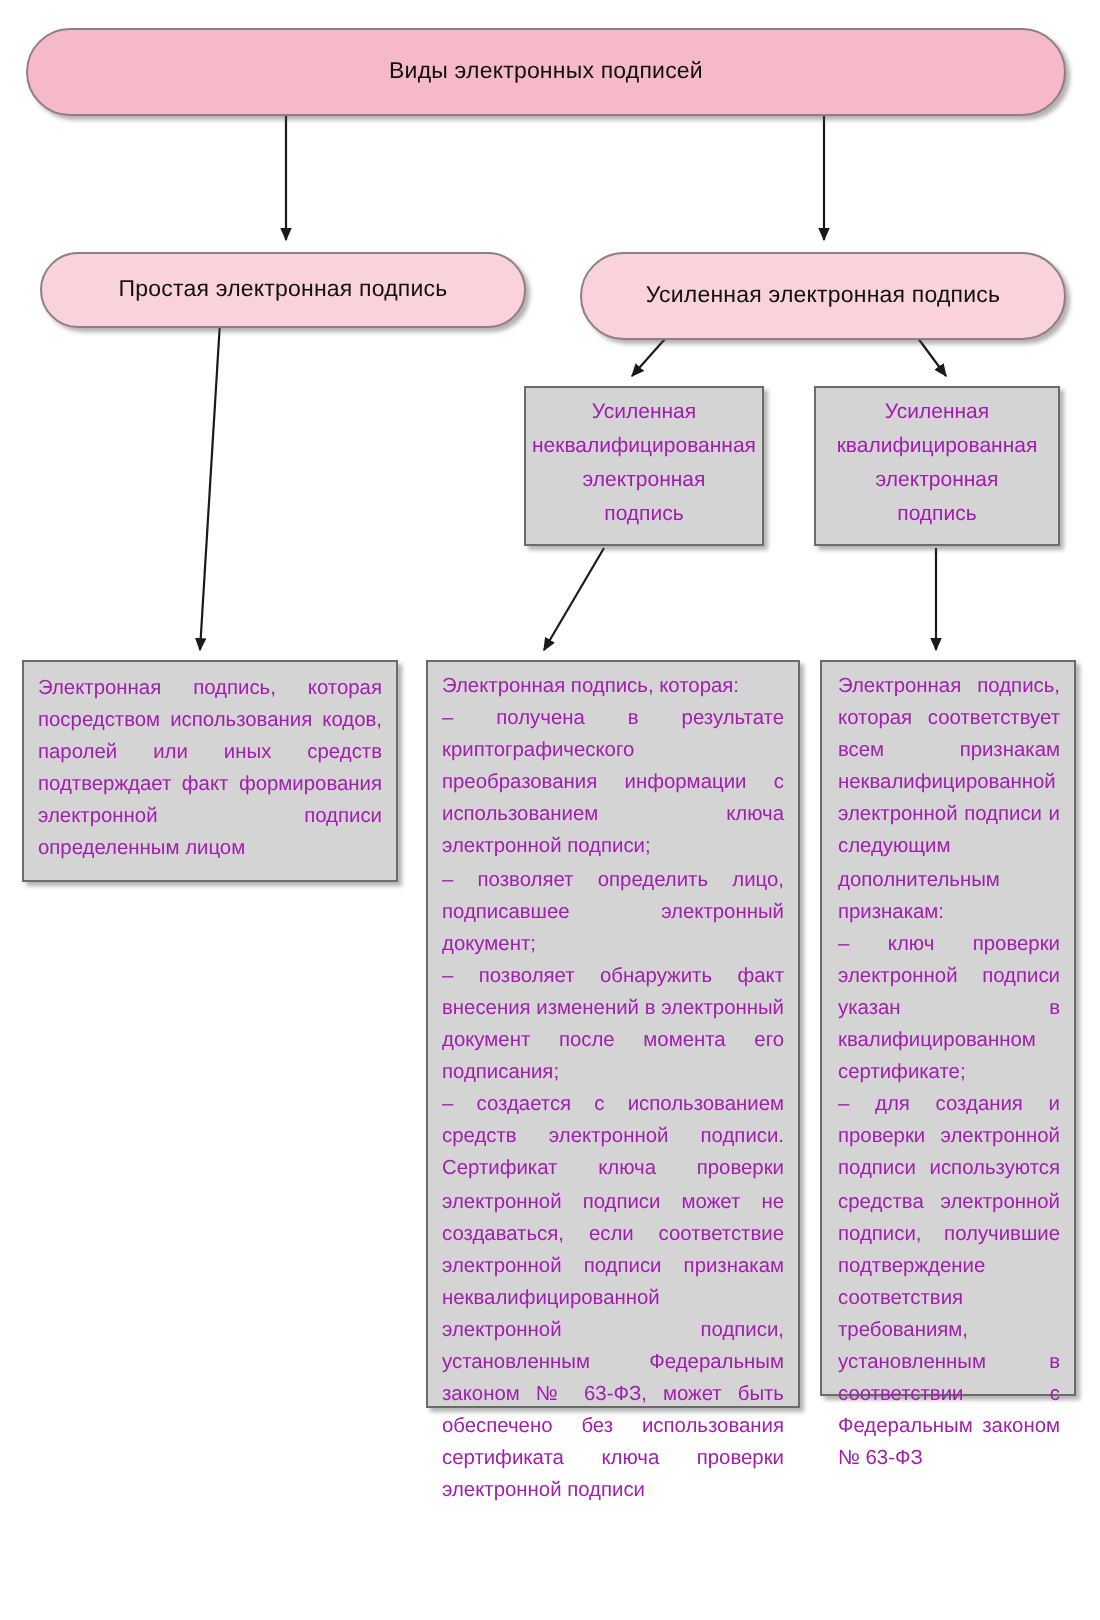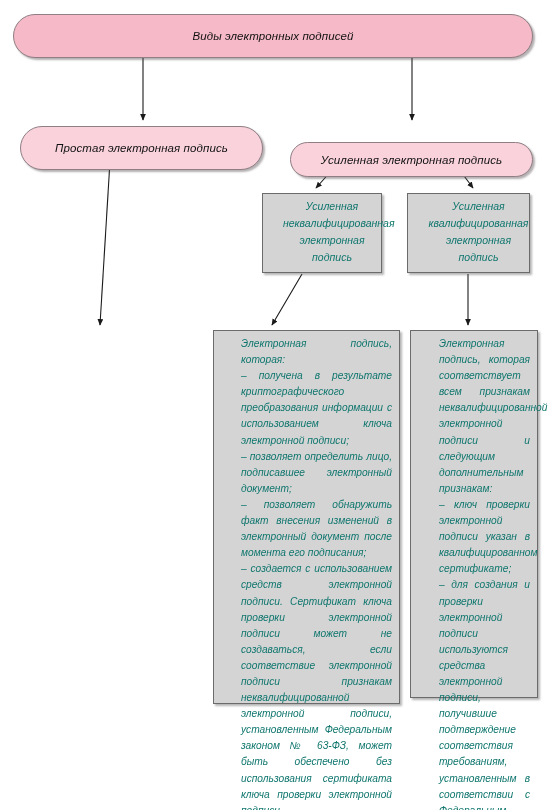--- a/index.html
+++ b/index.html
@@ -22,21 +22,20 @@
     width: 550px;
     height: 810px;
     pointer-events: none;
   }
   .node {
     position: absolute;
     box-sizing: border-box;
     display: flex;
     align-items: center;
     justify-content: center;
-    font-style: italic;
   }
   
   .pink {
     background: #f6b9c8;
     border: 1px solid #8f7f84;
     border-radius: 22px;
     box-shadow: 2px 2px 2px rgba(90,80,85,0.45);
     color: #111111;
   }
   .pink-light {
@@ -46,24 +45,23 @@
     font-size: 11.5px;
     line-height: 14px;
     text-align: center;
     letter-spacing: 0.1px;
   }
   
   .gray {
     background: #d4d4d4;
     border: 1px solid #6b6b6b;
     box-shadow: 2px 2px 2px rgba(90,90,90,0.45);
-    color: #0f766e;
+    color: #a21caf;
     align-items: flex-start;
     justify-content: flex-end;
-    padding-left: 20px;
   }
   .gray.center-box .label {
     width: 100%;
     text-align: center;
     font-size: 10.5px;
     line-height: 17px;
   }
   .gray .para {
     width: 100%;
     box-sizing: border-box;
@@ -102,42 +100,45 @@
 
     <line x1="302" y1="274" x2="272" y2="325" stroke="#1a1a1a" stroke-width="1.1" marker-end="url(#arrowhead)"></line>
 
     <line x1="468" y1="274" x2="468" y2="325" stroke="#1a1a1a" stroke-width="1.1" marker-end="url(#arrowhead)"></line>
   </svg>
 
   <div class="node pink" id="node-title" style="left:13px; top:14px; width:520px; height:44px;">
     <span class="label">Виды электронных подписей</span>
   </div>
 
-  <div class="node pink pink-light" id="node-simple" style="left:20px; top:126px; width:243px; height:44px;">
+  <div class="node pink pink-light" id="node-simple" style="left:20px; top:126px; width:243px; height:38px;">
     <span class="label">Простая электронная подпись</span>
   </div>
 
-  <div class="node pink pink-light" id="node-enhanced" style="left:290px; top:126px; width:243px; height:35px;margin-top:16px;">
+  <div class="node pink pink-light" id="node-enhanced" style="left:290px; top:126px; width:243px; height:44px;">
     <span class="label">Усиленная электронная подпись</span>
   </div>
 
   <div class="node gray center-box" id="node-unqualified" style="left:262px; top:193px; width:120px; height:80px; padding-top:4px;">
     <span class="label" style="white-space:pre-line;">Усиленная
 неквалифицированная
 электронная
 подпись</span>
   </div>
 
   <div class="node gray center-box" id="node-qualified" style="left:407px; top:193px; width:123px; height:80px; padding-top:4px;">
     <span class="label" style="white-space:pre-line;">Усиленная
 квалифицированная
 электронная
 подпись</span>
   </div>
 
+  <div class="node gray" id="node-simple-desc" style="left:11px; top:330px; width:188px; height:111px;">
+    <div class="para">Электронная подпись, которая посредством использования кодов, паролей или иных средств под­тверждает факт формирования электронной подписи определен­ным лицом</div>
+  </div>
 
   <div class="node gray" id="node-unqualified-desc" style="left:213px; top:330px; width:187px; height:374px;">
     <div class="para">Электронная подпись, которая:
 – получена в результате крип­тографического преобразования информации с использованием ключа электронной подписи;
 – позволяет определить лицо, подписавшее электронный документ;
 – позволяет обнаружить факт внесения изменений в электрон­ный документ после момента его подписания;
 – создается с использованием средств электронной подписи. Сертификат ключа проверки электронной подписи может не создаваться, если соот­ветствие электронной подписи признакам неквалифициро­ванной электронной подписи, установленным Федеральным законом № 63-ФЗ, может быть обеспечено без использования сертификата ключа проверки электронной подписи</div>
   </div>
 
   <div class="node gray" id="node-qualified-desc" style="left:410px; top:330px; width:128px; height:368px;">

